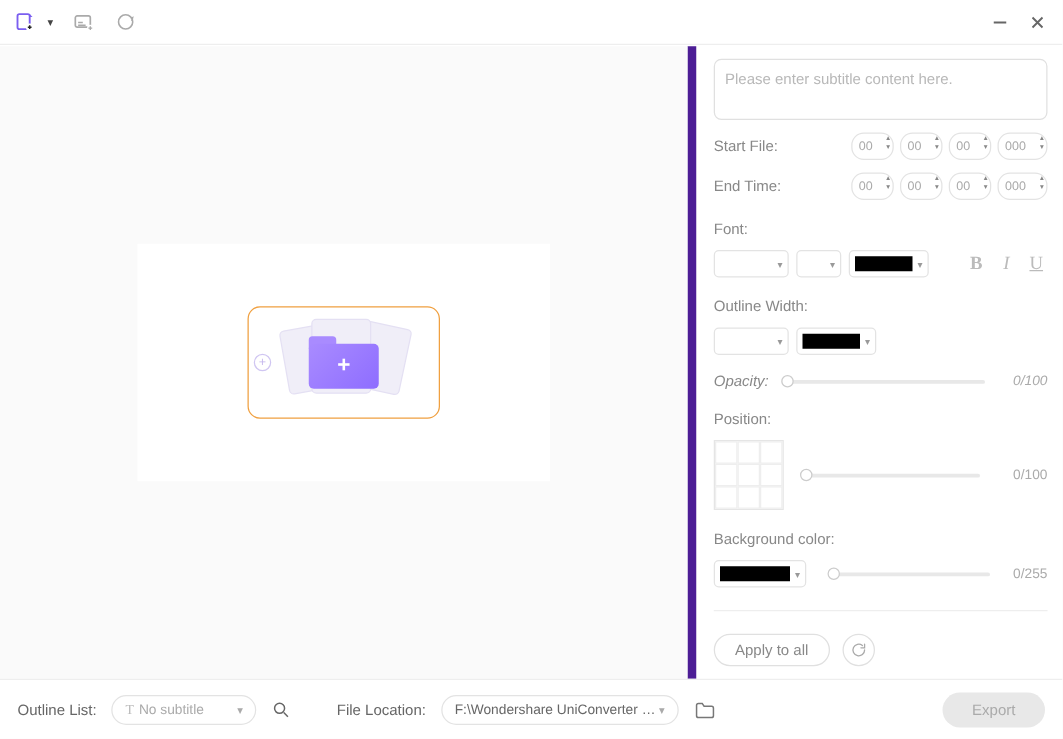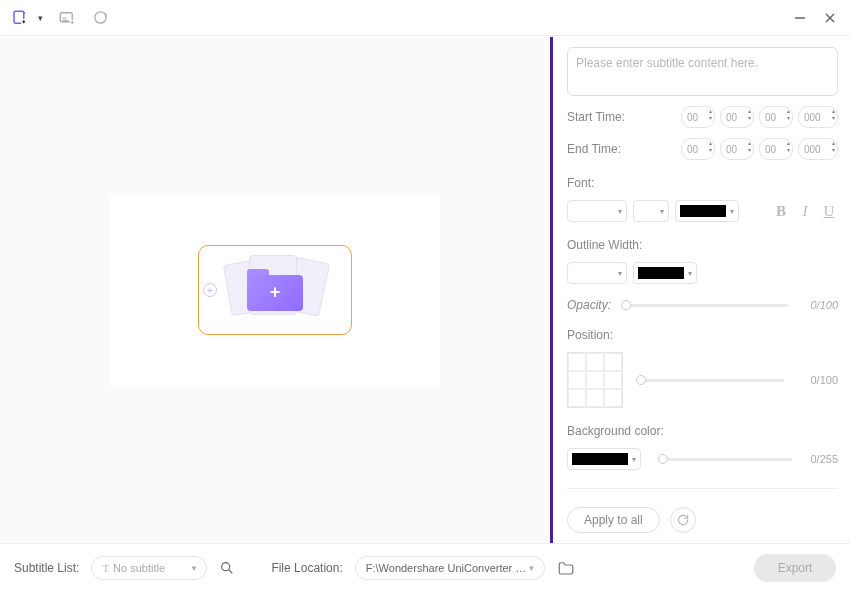--- a/index.html
+++ b/index.html
@@ -10,21 +10,21 @@
   .titlebar-left { display: flex; align-items: center; gap: 14px; }
   .titlebar-right { display: flex; align-items: center; gap: 10px; }
   .icon-btn { width: 20px; height: 20px; display: flex; align-items: center; justify-content: center; cursor: pointer; color: #888; }
   .icon-btn svg { display: block; }
   .primary-icon svg { color: #7b5ff0; }
   .chev { font-size: 9px; color: #444; margin-left: -6px; }
 
   
   .main { position: absolute; top: 37px; bottom: 48px; left: 0; right: 0; display: flex; }
   .left-pane { flex: 1; position: relative; background: #fafafa; }
-  .right-pane { width: 300px; border-left: 3px solid #4c1d95; background: #fff; padding: 10px 12px 10px 14px; display: flex; flex-direction: column; gap: 10px; }
+  .right-pane { width: 300px; border-left: 7px solid #4c1d95; background: #fff; padding: 10px 12px 10px 14px; display: flex; flex-direction: column; gap: 10px; }
 
   
   .card { position: absolute; left: 50%; top: 50%; transform: translate(-50%, -50%); width: 330px; height: 190px; background: #fff; display: flex; flex-direction: column; align-items: center; justify-content: center; gap: 14px; }
   .dropzone { width: 154px; height: 90px; border: 1px solid #f0a040; border-radius: 10px; display: flex; align-items: center; justify-content: center; position: relative; }
   .dropzone-bg { position: absolute; width: 120px; height: 70px; }
   .bg-shape { position: absolute; background: #f0eef8; border: 1px solid #e4e0f3; border-radius: 4px; }
   .folder { width: 56px; height: 42px; position: relative; z-index: 2; }
   .folder-body { position: absolute; bottom: 0; width: 56px; height: 36px; background: linear-gradient(135deg, #a98bff, #8e6dff); border-radius: 4px; }
   .folder-tab { position: absolute; top: 0; left: 0; width: 22px; height: 10px; background: #a98bff; border-radius: 3px 3px 0 0; }
   .folder-plus { position: absolute; top: 50%; left: 50%; transform: translate(-50%, -40%); color: #fff; font-size: 18px; font-weight: bold; }
@@ -144,21 +144,21 @@
           <div class="folder-plus">+</div>
         </div>
       </div>
     </div>
   </div>
 
   <div class="right-pane">
     <textarea class="subtitle-content" placeholder="Please enter subtitle content here." style=""></textarea>
 
     <div class="time-row">
-      <span class="time-label">Start Time:</span>
+      <span class="time-label">Start File:</span>
       <div class="time-fields">
         <div class="time-spin">
             <span>00</span>
             <div class="spin-btns">
               <span>▴</span>
               <span>▾</span>
             </div>
           </div>
         <div class="time-spin">
             <span>00</span>
@@ -293,21 +293,21 @@
       <div class="reset-btn">
         <svg width="14" height="14" viewBox="0 0 24 24" fill="none">
             <path d="M20 12a8 8 0 11-3-6.2M20 4v5h-5" stroke="#aaa" stroke-width="1.8" stroke-linecap="round"></path>
           </svg>
       </div>
     </div>
   </div>
 </div>
 
 <div class="footer">
-  <span>Subtitle List:</span>
+  <span>Outline List:</span>
   <div class="sub-select">
     <span class="t-icon">T</span>
     <span>No subtitle</span>
     <span class="arr">▾</span>
   </div>
   <div class="search-icon">
     <svg width="16" height="16" viewBox="0 0 24 24" fill="none">
         <circle cx="10" cy="10" r="6" stroke="#666" stroke-width="1.8"></circle>
         <path d="M15 15l5 5" stroke="#666" stroke-width="1.8"></path>
       </svg>

